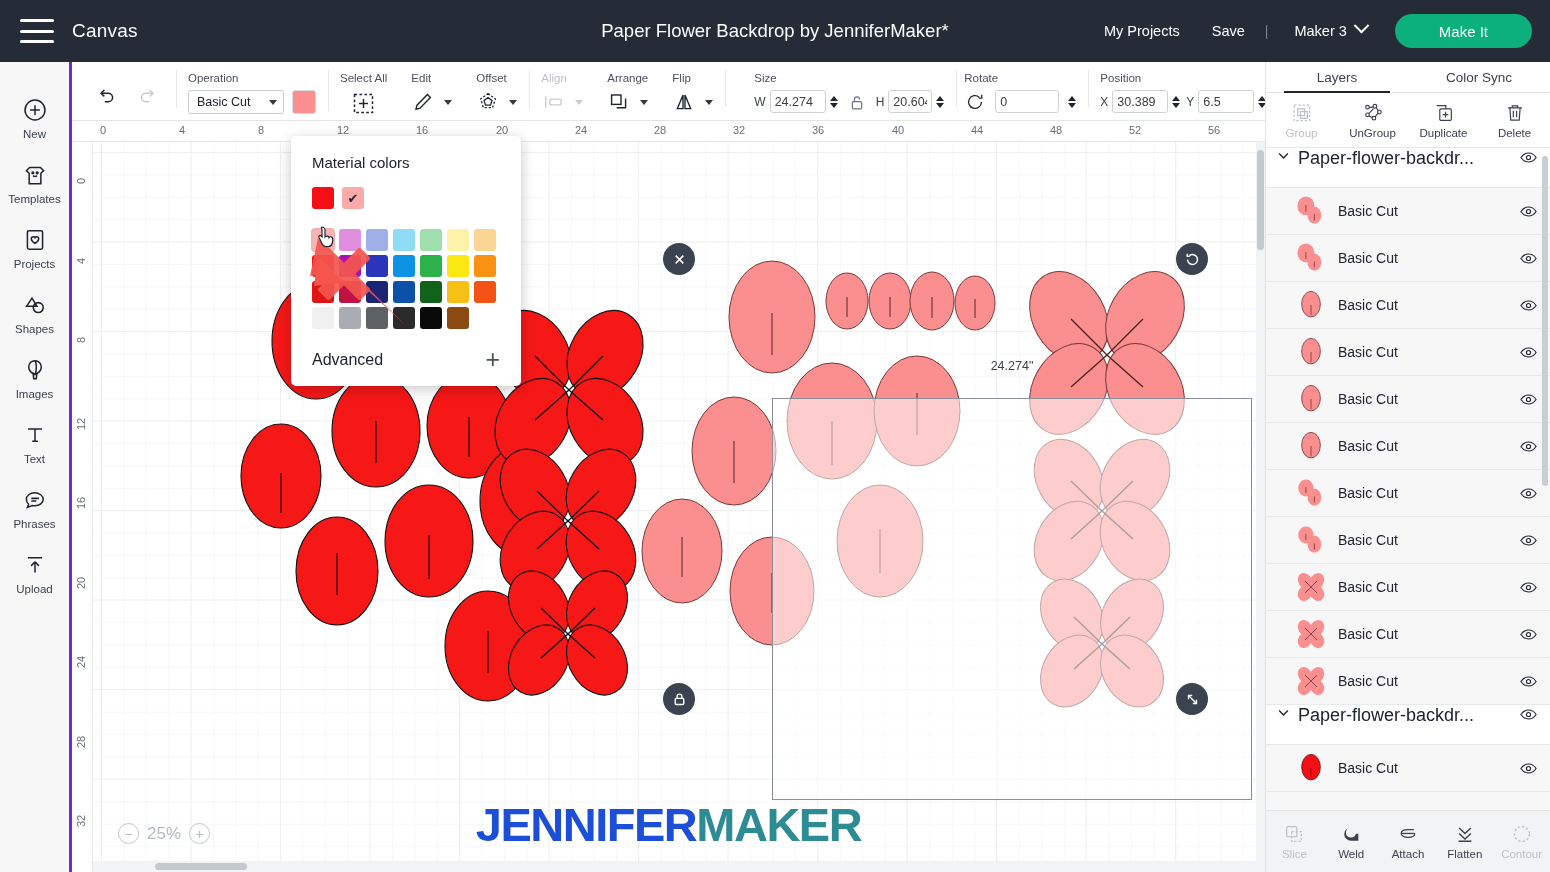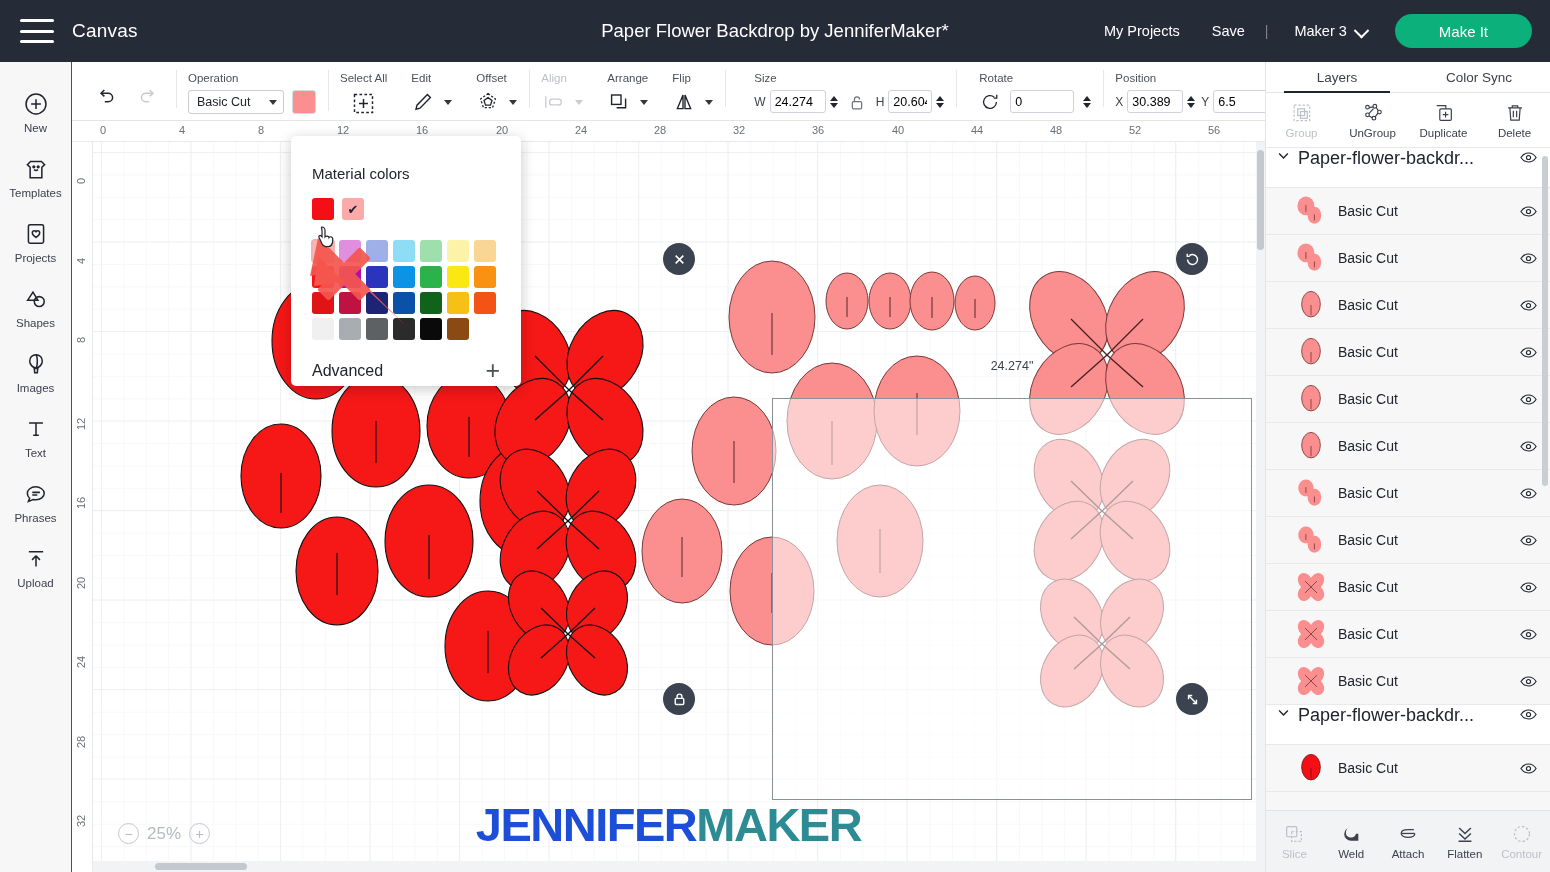--- a/index.html
+++ b/index.html
@@ -19,29 +19,29 @@
   }
   .hamburger{ width:34px; height:24px; margin-left:20px; margin-right:18px;
      display:flex; flex-direction:column; justify-content:space-between; cursor:pointer;}
   .hamburger span{ display:block; height:3px; background:#fff; border-radius:2px;}
   .canvas-label{ color:#fff; font-size:19px; letter-spacing:.2px;}
   .doc-title{ position:absolute; left:0; right:0; text-align:center;
      color:#fff; font-size:18.5px; pointer-events:none;}
   .top-right{ margin-left:auto; display:flex; align-items:center; gap:0; padding-right:18px;}
   .top-right a{ color:#fff; font-size:14.5px; text-decoration:none; padding:0 16px; cursor:pointer; white-space:nowrap;}
   .divider-v{ color:#7d828e; font-size:14px; padding:0 4px;}
-  .machine{ color:#fff; font-size:14.5px; display:flex; align-items:flex-end; gap:9px; padding:0 16px 0 22px; cursor:pointer;}
+  .machine{ color:#fff; font-size:14.5px; display:flex; align-items:flex-start; gap:9px; padding:0 16px 0 22px; cursor:pointer;}
   .chev{ width:11px; height:11px; border-right:2px solid #fff; border-bottom:2px solid #fff;
      transform:rotate(45deg) translate(-2px,-2px);}
   .makeit{ background:#0bb07b; color:#fff; border:none; border-radius:22px;
      height:34px; padding:0 44px; font-size:15px; font-family:inherit; cursor:pointer; margin-left:12px;}
 
   
   .rail{ position:absolute; left:0; top:62px; width:72px; height:810px;
-    background:#f7f7f8; border-right:1px solid #6d28d9; padding-top:18px;}
+    background:#f7f7f8; border-right:3px solid #6d28d9; padding-top:24px;}
   .rail-item{ display:flex; flex-direction:column; align-items:center; gap:5px;
     padding:11px 0 11px; cursor:pointer;}
   .rail-item .lbl{ font-size:11.5px; color:#3c414d;}
   .rail-icon{ width:26px; height:26px; display:block; color:#20242e;}
 
   
   .toolbar{ position:absolute; left:72px; top:62px; right:285px; height:59px;
      background:#fff; border-bottom:1px solid #e3e4e6; display:flex; align-items:flex-start;}
   .tb-undo{ display:flex; align-items:center; gap:18px; padding:22px 16px 0 22px;}
   .tb-undo svg{ cursor:pointer;}
@@ -53,21 +53,21 @@
   .select-box{ border:1px solid #c9ccd2; border-radius:3px; height:24px; min-width:96px;
      display:flex; align-items:center; justify-content:space-between; padding:0 6px 0 8px;
      font-size:12.5px; color:#20242e; cursor:pointer; background:#fff;}
   .caret{ width:0;height:0;border-left:4px solid transparent;border-right:4px solid transparent;
      border-top:5px solid #33373f; margin-left:6px;}
   .swatch-btn{ width:24px; height:24px; background:#fb8e8e; border:1px solid #d9dbe0; border-radius:3px; cursor:pointer;}
   .icon-btn{ display:flex; align-items:center; gap:3px; cursor:pointer;}
   .num-field{ display:flex; align-items:center; gap:4px;}
   .num-field .k{ font-size:12px; color:#3c414d;}
   .num-in{ width:56px; height:23px; border:1px solid #cfd2d8; border-radius:3px;
-     font-size:12.5px; color:#000000; padding:0 4px; font-family:inherit; background:#fff;}
+     font-size:12.5px; color:#404040; padding:0 4px; font-family:inherit; background:#fff;}
   .num-in.w0{ width:44px;}
   .spin{ display:flex; flex-direction:column; gap:2px; cursor:pointer;}
   .spin i{ width:0;height:0;border-left:4px solid transparent;border-right:4px solid transparent;}
   .spin i.up{ border-bottom:5px solid #20242e;}
   .spin i.dn{ border-top:5px solid #20242e;}
   .lock-wrap{ display:flex; flex-direction:column; align-items:center; padding-top:2px; width:26px;}
 
   
   .canvas-wrap{ position:absolute; left:72px; top:121px; right:285px; bottom:0;
      background:#ffffff; overflow:hidden;}
@@ -112,21 +112,21 @@
   .hscroll{ position:absolute; left:21px; right:0; bottom:0; height:11px; background:#f2f3f5; z-index:9;}
   .hscroll .thumb{ position:absolute; left:62px; top:2px; width:92px; height:7px;
      background:#c4c8cf; border-radius:4px;}
   .vscroll{ position:absolute; right:0; top:21px; bottom:11px; width:9px; background:#f2f3f5; z-index:9;}
   .vscroll .thumb{ position:absolute; left:1px; top:8px; width:7px; height:100px;
      background:#c4c8cf; border-radius:4px;}
 
   
   .popover{ position:absolute; left:291px; top:136px; width:230px; height:250px;
      background:#fff; border-radius:5px; box-shadow:0 3px 14px rgba(0,0,0,.22); z-index:30;
-     padding:29px 21px 0;}
+     padding:18px 21px 0;}
   .pop-title{ font-size:15px; color:#20242e; margin-bottom:16px;}
   .cur-row{ display:flex; gap:8px; margin-bottom:20px;}
   .cur-sw{ width:22px; height:22px; border-radius:3px; display:flex; align-items:center; justify-content:center;}
   .cur-sw .chk{ color:#20242e; font-size:13px; line-height:1;}
   .pal{ display:grid; grid-template-columns:repeat(7, 22px); grid-gap:4px 5px;}
   .pal span{ width:22px; height:22px; border-radius:3px; display:block; cursor:pointer;}
   .pal span.sel{ outline:2px solid #f0b2b2; outline-offset:-1px;}
   .adv-row{ display:flex; align-items:center; justify-content:space-between; margin-top:18px;}
   .adv-row .t{ font-size:16px; color:#20242e; cursor:pointer;}
   .adv-row .plus{ font-size:25px; color:#4a4f59; line-height:1; cursor:pointer; font-weight:300;}
@@ -359,21 +359,21 @@
           <span class="k">H</span>
           <input class="num-in w0" value="20.604" style="">
           <span class="spin">
               <i class="up"></i>
               <i class="dn"></i>
             </span>
         </div>
       </div>
     </div>
 
-    <div class="tb-group sep" style="padding-left:23px">
+    <div class="tb-group sep" style="padding-left:8px">
       <div class="tb-head">Rotate</div>
       <div class="tb-row" style="gap:9px">
         <svg width="22" height="22" viewBox="0 0 24 24" fill="none" stroke="#20242e" stroke-width="1.4">
           <path d="M19 12a7 7 0 11-2.4-5.3"></path>
             <path d="M19.4 4.2v3.6H16"></path>
           </svg>
         <input class="num-in" style="width: 64px;" value="0">
         <span class="spin">
             <i class="up"></i>
             <i class="dn"></i>

